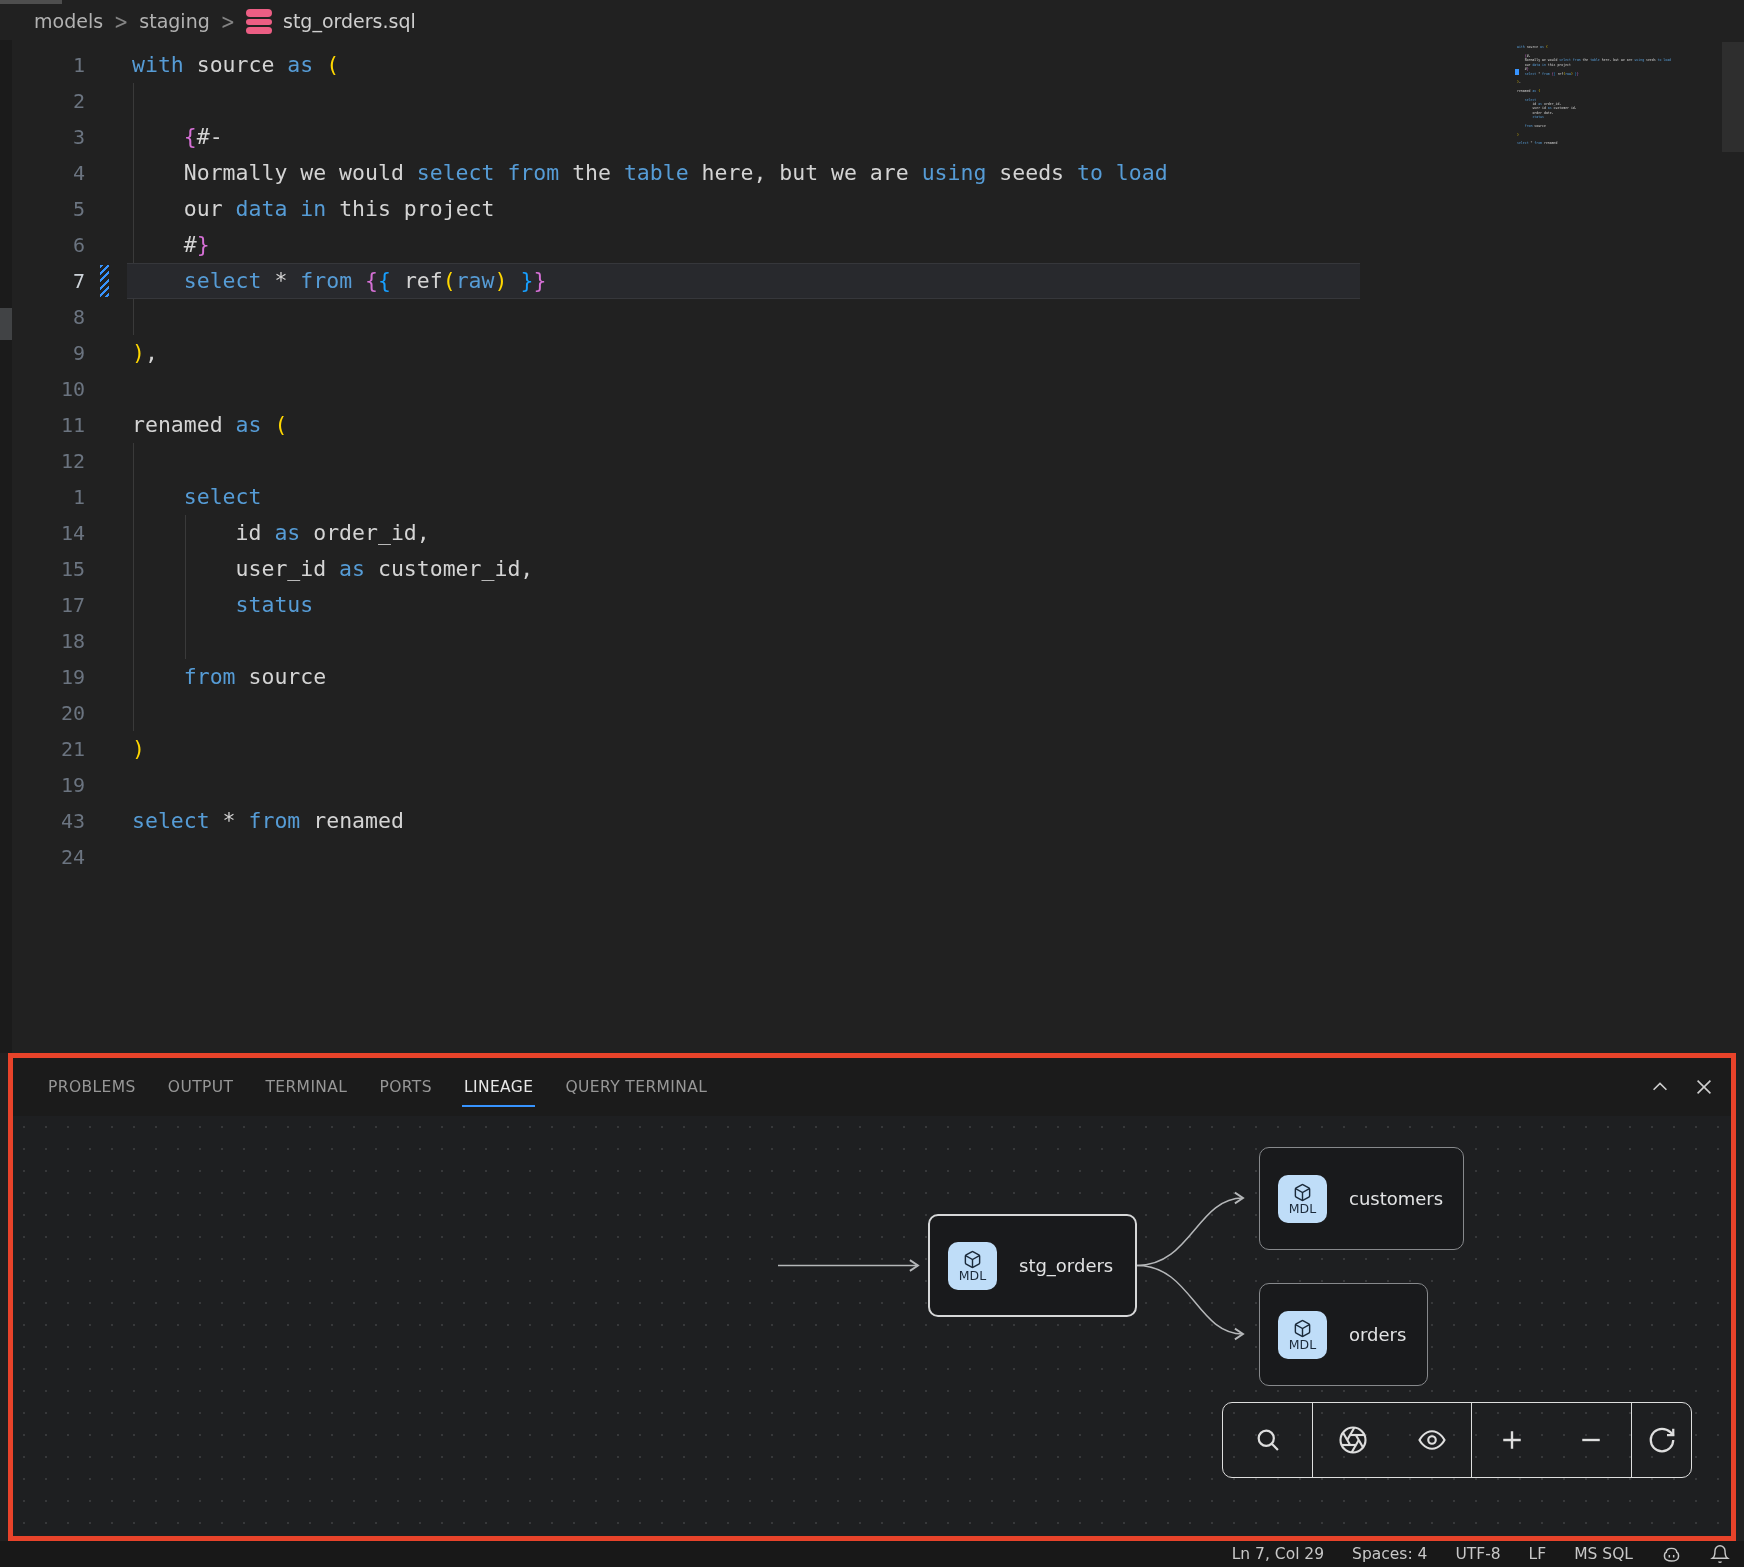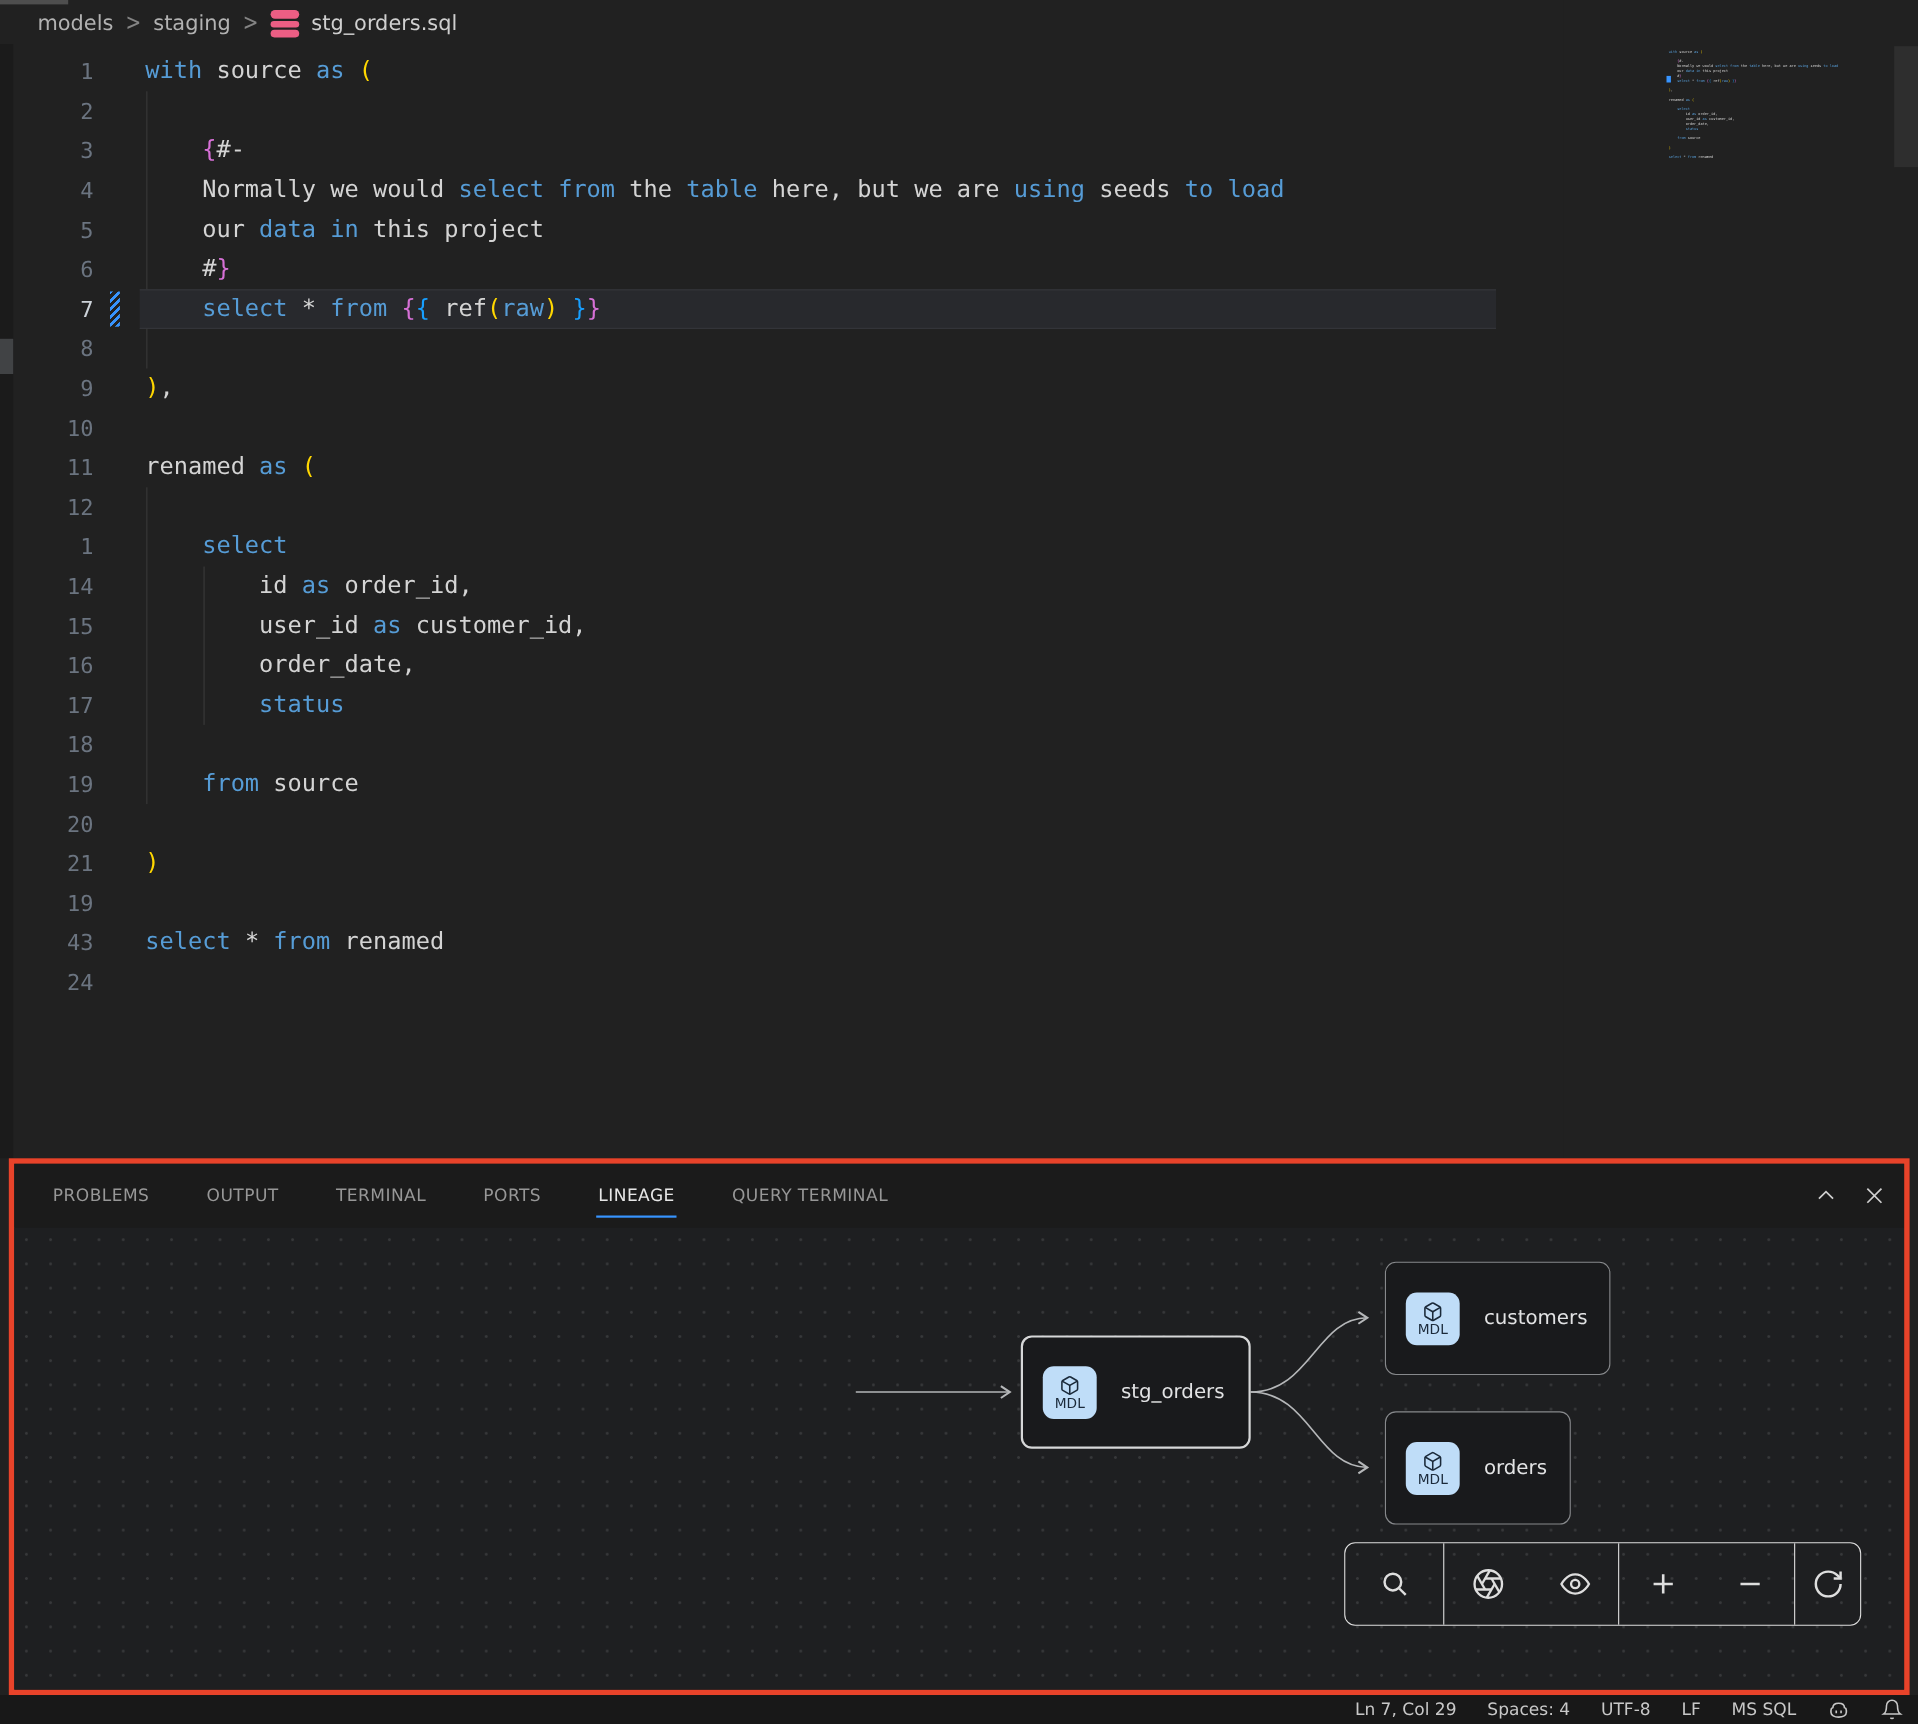--- a/index.html
+++ b/index.html
@@ -48,21 +48,21 @@
   .minimap{position:absolute;left:1517px;top:3px;width:205px;height:130px;overflow:hidden;}
   .minimap-inner{width:615px;transform:scale(0.3333);transform-origin:top left;
                  font-family:"DejaVu Sans Mono",monospace;font-size:9.6px;line-height:13.1px;}
   .mm-row{white-space:pre;height:13.1px;}
   .mm-marker{position:absolute;left:1515px;top:27px;width:4px;height:6px;background:var(--accent);}
   .editor-scrollbar{position:absolute;left:1722px;top:0;width:22px;height:110px;background:rgba(120,120,120,.16);}
 
   
   .panel{position:absolute;left:8px;top:1053px;width:1728px;height:488px;
          border:5px solid var(--red);background:var(--panel-hdr);}
-  .tabbar{position:relative;height:58px;display:flex;align-items:center;padding-left:35px;gap:52px;
+  .tabbar{position:relative;height:58px;display:flex;align-items:center;padding-left:35px;gap:32px;
           background:var(--panel-hdr);}
   .tab{font-size:15.5px;letter-spacing:.4px;color:#979797;cursor:default;position:relative;}
   .tab.active{color:#e6e6e6;text-align:right;}
   .tab.active::after{content:'';position:absolute;left:-2px;right:-2px;bottom:-11px;height:2.5px;background:var(--accent);}
   .panel-controls{position:absolute;right:16px;top:0;height:58px;display:flex;align-items:center;gap:22px;color:#cfcfcf;}
 
   .canvas{position:absolute;left:0;top:58px;right:0;bottom:0;background:var(--canvas-bg);
           background-image:radial-gradient(circle,#37383a 1.1px,transparent 1.4px);background-size:22px 22px;}
   .edges{position:absolute;inset:0;}
 
@@ -176,24 +176,20 @@
             <span class="ln">1</span>
             <span class="ct"><span style="color: rgb(212, 212, 212);">    </span><span style="color: rgb(86, 156, 214);">select</span></span>
           </div>
           <div class="code-row">
             <span class="ln">14</span>
             <span class="ct"><span style="color: rgb(212, 212, 212);">        id </span><span style="color: rgb(86, 156, 214);">as</span><span style="color: rgb(212, 212, 212);"> order_id,</span></span>
           </div>
           <div class="code-row">
             <span class="ln">15</span>
             <span class="ct"><span style="color: rgb(212, 212, 212);">        user_id </span><span style="color: rgb(86, 156, 214);">as</span><span style="color: rgb(212, 212, 212);"> customer_id,</span></span>
-          </div>
-          <div class="code-row">
-            <span class="ln">16</span>
-            <span class="ct"><span style="color: rgb(212, 212, 212);">        order_date,</span></span>
           </div>
           <div class="code-row">
             <span class="ln">17</span>
             <span class="ct"><span style="color: rgb(212, 212, 212);">        </span><span style="color: rgb(86, 156, 214);">status</span></span>
           </div>
           <div class="code-row">
             <span class="ln">18</span>
             <span class="ct"></span>
           </div>
           <div class="code-row">

